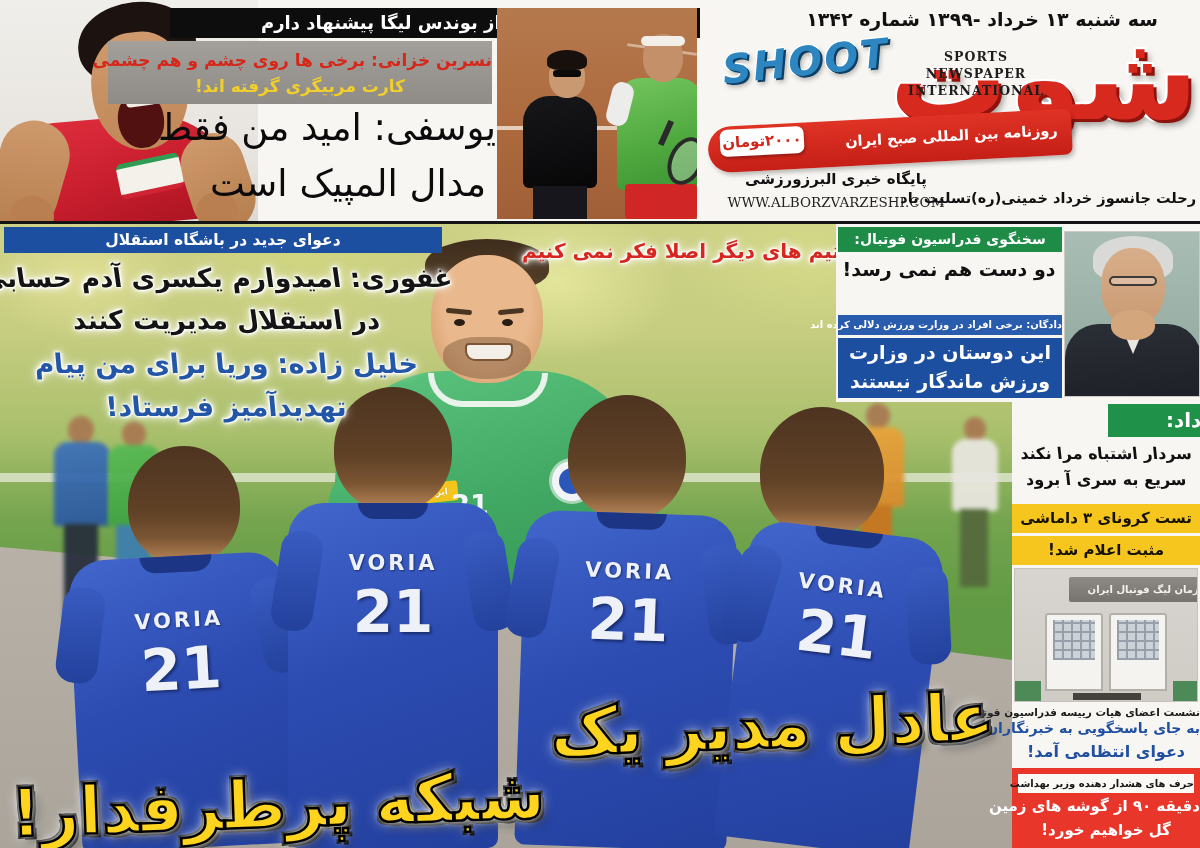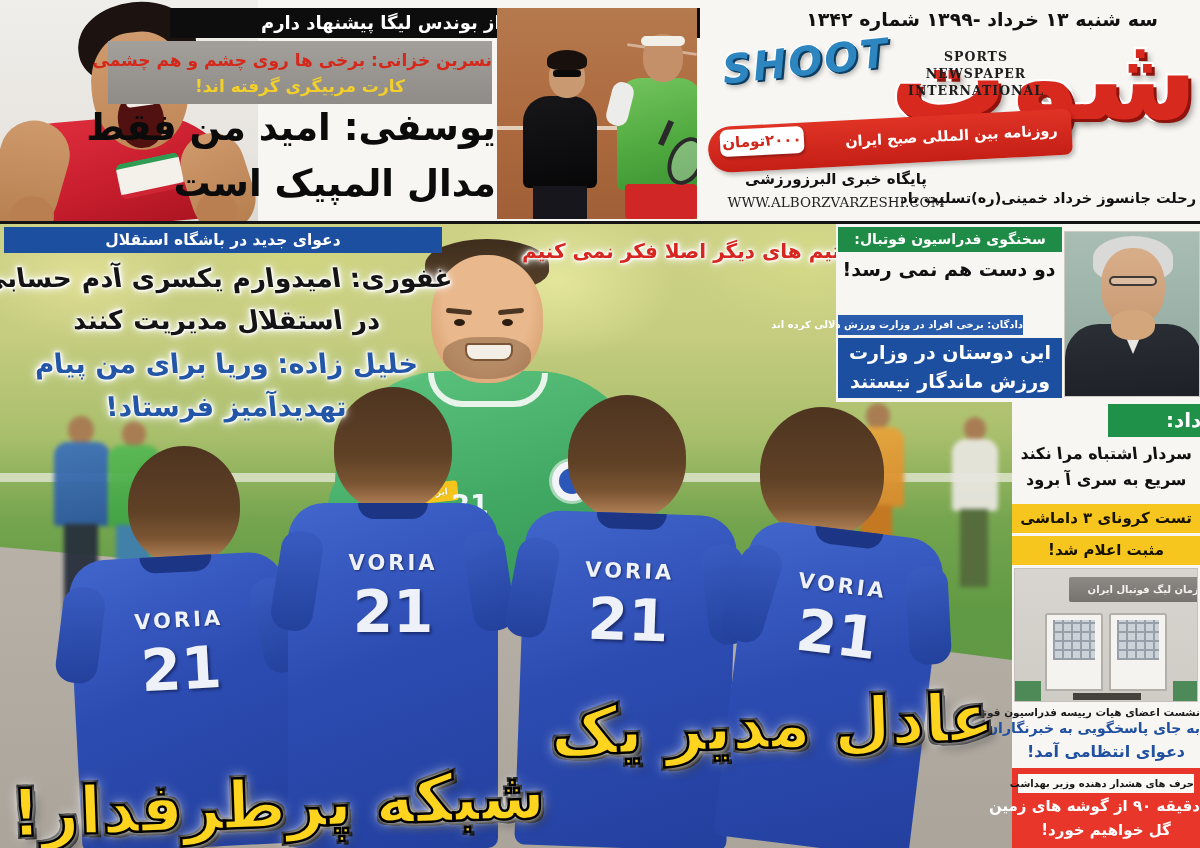--- a/index.html
+++ b/index.html
@@ -28,21 +28,21 @@
   .wr-fist{background:#b97f50;border-radius:50%;}
   .wr-flag{left:118px;top:158px;width:64px;height:26px;background:#f3f1ea;border-top:5px solid #2f9b53;border-bottom:5px solid #cf2433;border-radius:6px;transform:rotate(-12deg);}
 
   .kicker-bar{left:170px;top:8px;width:530px;height:30px;background:#0d0d0d;color:#fff;
               font-size:18px;font-weight:bold;line-height:30px;}
   .khazani{left:108px;top:41px;width:384px;height:63px;background:linear-gradient(180deg,#a3a09b,#8f8c87);
            padding-top:6px;box-sizing:border-box;}
   .khazani .l1{color:#d5281b;font-size:17px;font-weight:bold;line-height:26px;}
   .khazani .l2{color:#f2cf2a;font-size:17px;font-weight:bold;line-height:26px;}
   .yousefi{left:200px;top:100px;width:296px;}
-  .yousefi div{font-size:37px;font-weight:700;color:#0b0b0b;line-height:56px;letter-spacing:-1px;}
+  .yousefi div{font-size:37px;font-weight:400;color:#0b0b0b;line-height:56px;letter-spacing:-1px;}
 
   
   .tennis{left:497px;top:8px;width:200px;height:211px;background:linear-gradient(180deg,#b5794e 0%,#ad6a3e 55%,#a05f37 100%);overflow:hidden;}
   .tn-line{left:0;top:118px;width:200px;height:4px;background:rgba(245,240,230,.75);}
   .tn-line2{left:130px;top:40px;width:70px;height:3px;background:rgba(245,240,230,.5);transform:rotate(8deg);}
   .tn1-head{left:52px;top:48px;width:36px;height:42px;background:#c99a72;border-radius:46%;}
   .tn1-hair{left:50px;top:42px;width:40px;height:20px;background:#17100c;border-radius:50% 50% 30% 30%;}
   .tn1-glasses{left:56px;top:62px;width:28px;height:7px;background:#0c0a09;border-radius:3px;}
   .tn1-body{left:26px;top:88px;width:74px;height:92px;background:linear-gradient(170deg,#17171a,#070708);border-radius:26px 26px 6px 6px;}
   .tn1-legs{left:36px;top:178px;width:54px;height:33px;background:#16161c;}
@@ -135,21 +135,21 @@
   .khalil{left:0;top:342px;width:452px;z-index:4;}
   .khalil div{font-size:27px;font-weight:900;color:#2456a8;line-height:43px;transform:skewX(5deg);}
   .jalal{left:540px;top:235px;width:300px;z-index:4;}
   .jalal div{font-size:20px;font-weight:900;color:#d6261f;line-height:33px;}
 
   
   .federation{left:836px;top:221px;width:364px;height:181px;background:#f8f6f2;z-index:5;}
   .fed-green{left:2px;top:6px;width:224px;height:25px;background:#1e8c46;color:#fff;font-size:14px;
              font-weight:bold;line-height:25px;}
   .fed-h{left:0;top:35px;width:226px;font-size:19px;font-weight:900;color:#101010;line-height:27px;}
-  .fed-strip{left:2px;top:94px;width:185px;height:20px;background:#2a5cad;color:#fff;font-size:10px;
+  .fed-strip{left:2px;top:94px;width:224px;height:20px;background:#2a5cad;color:#fff;font-size:10px;
              font-weight:bold;line-height:20px;}
   .fed-box{left:2px;top:117px;width:224px;height:60px;background:#1c4f9f;color:#fff;}
   .fed-box div{font-size:19px;font-weight:900;line-height:29px;}
   .oldman{left:228px;top:10px;width:136px;height:166px;background:linear-gradient(180deg,#a9bdb4,#8fa79e);overflow:hidden;border:1px solid #cfcac2;box-sizing:border-box;}
   .om-hair{left:28px;top:4px;width:80px;height:44px;background:#d9d9d7;border-radius:50% 50% 30% 30%;}
   .om-face{left:36px;top:16px;width:64px;height:78px;background:linear-gradient(180deg,#d8ae8a,#c99b74);border-radius:46%;}
   .om-glass{left:44px;top:44px;width:48px;height:10px;border:2px solid #3c3a38;border-radius:5px;box-sizing:border-box;background:rgba(255,255,255,.25);}
   .om-suit{left:0px;top:92px;width:136px;height:74px;background:linear-gradient(175deg,#2b2f36,#1d2026);border-radius:34px 34px 0 0;}
   .om-shirt{left:56px;top:94px;width:24px;height:28px;background:#e9e7e2;clip-path:polygon(0 0,100% 0,50% 100%);}
   .om-hands{left:46px;top:78px;width:44px;height:30px;background:#d3a67c;border-radius:45%;}

